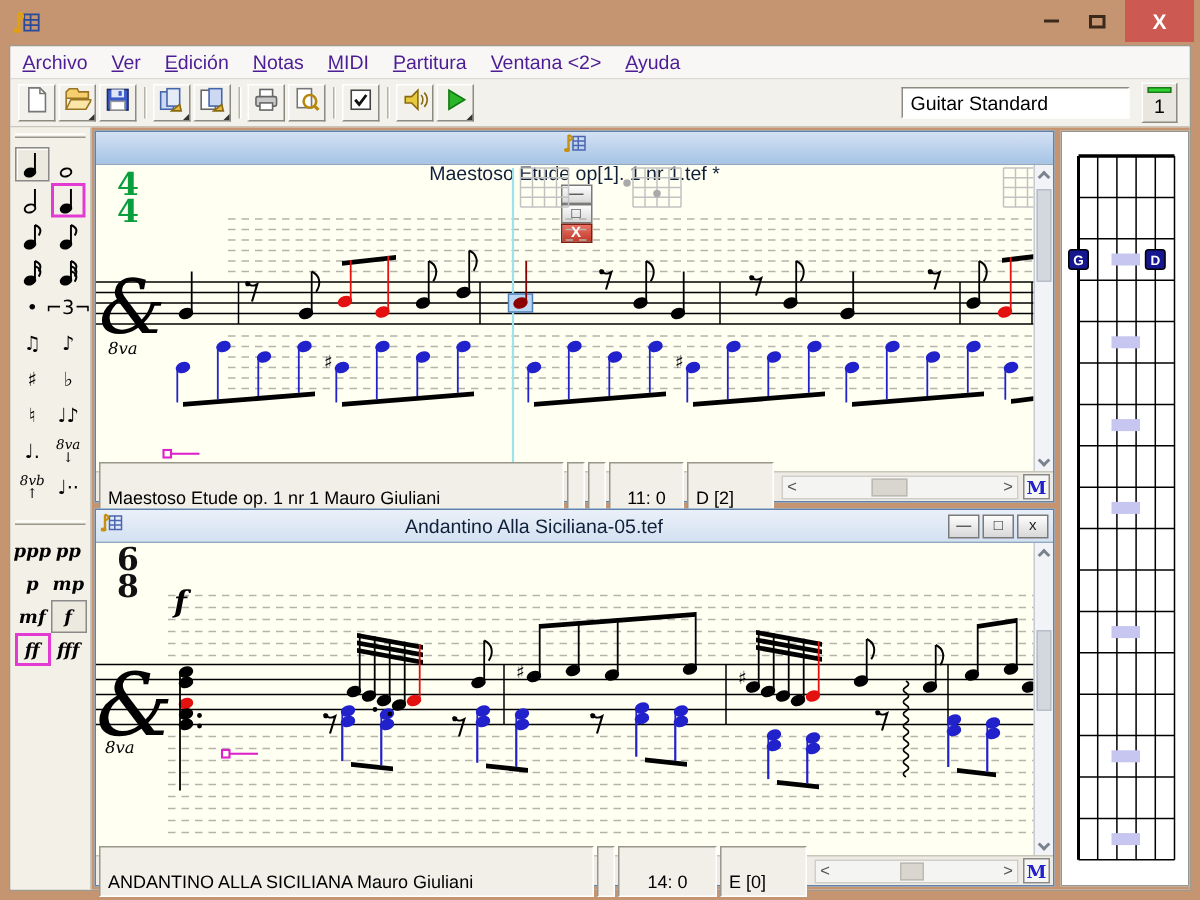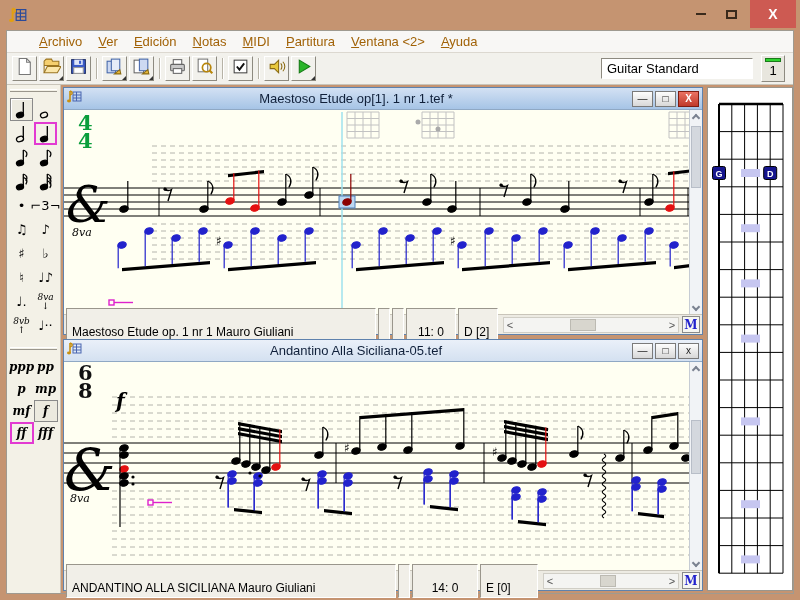--- a/index.html
+++ b/index.html
@@ -10,21 +10,21 @@
   .app-icon{position:absolute;left:9px;top:6px;width:18px;height:18px;}
   .app-title{position:absolute;left:0;right:0;top:5px;text-align:center;font-size:15px;color:#2e2015;}
   .cap-btn{position:absolute;top:0;height:28px;display:flex;align-items:center;justify-content:center;color:#3a2a1c;font-size:13px;cursor:default;}
   .cap-min{right:86px;width:26px;}
   .cap-min i{display:block;width:10px;height:2px;background:#3a2a1c;}
   .cap-max{right:56px;width:26px;}
   .cap-max i{display:block;width:11px;height:9px;border:2px solid #3a2a1c;}
   .cap-close{right:4px;width:46px;background:#cd5a52;color:#fff;font-weight:bold;font-size:14px;}
   
   .inner{position:absolute;left:6px;top:30px;right:6px;bottom:6px;background:#f2f1ec;border:1px solid #9f9a90;}
-  .menubar{position:absolute;left:0;top:0;right:0;height:22px;background:#f8f7f5;border-bottom:1px solid #dcd8d0;display:flex;align-items:center;padding-left:24px;font-size:13px;color:#a16207;}
+  .menubar{position:absolute;left:0;top:0;right:0;height:22px;background:#f8f7f5;border-bottom:1px solid #dcd8d0;display:flex;align-items:center;padding-left:0;font-size:13px;color:#4c1d95;}
   .menu-item{padding:2px 8px;cursor:default;}
   .menu-item u{text-decoration:underline;}
   .toolbar{position:absolute;left:0;top:22px;right:0;height:32px;background:#f2f1ec;border-bottom:1px solid #c9c5ba;display:flex;align-items:center;padding-left:4px;}
   .tbtn{position:relative;width:25px;height:25px;margin:0 1px;background:#f2f1ec;border:1px solid;border-color:#ffffff #8d8a80 #8d8a80 #ffffff;display:flex;align-items:center;justify-content:center;}
   .tbtn.corner:after{content:"";position:absolute;right:0;bottom:0;border-left:4px solid transparent;border-bottom:4px solid #333;}
   .tsep{width:1px;height:21px;background:#b6b2a6;margin:0 4px;box-shadow:1px 0 0 #fff;}
   .instrument-box{position:absolute;right:40px;top:5px;width:152px;height:21px;background:#fff;border:1px solid;border-color:#8d8a80 #ffffff #ffffff #8d8a80;font-size:13px;padding:2px 5px;color:#000;}
   .module-btn{position:absolute;right:8px;top:2px;width:24px;height:27px;background:#e8e6de;border:1px solid;border-color:#ffffff #8d8a80 #8d8a80 #ffffff;font-size:13px;text-align:center;}
   .module-btn .led{display:block;margin:2px auto 1px;width:16px;height:4px;background:#2fd32f;border:1px solid #1a7a1a;}
   
@@ -36,21 +36,21 @@
   .pal-cell.sel-mag{border:2px solid #e23ad2;}
   .pal-cell .tiny{font-size:9px;font-family:"DejaVu Serif",serif;font-style:italic;text-align:center;line-height:1;}
   .dyn{display:grid;grid-template-columns:24px 24px;grid-auto-rows:22px;justify-content:center;margin-top:4px;}
   .dyn-cell{display:flex;align-items:center;justify-content:center;font-family:"DejaVu Serif",serif;font-style:italic;font-weight:bold;font-size:12px;border:1px solid transparent;cursor:default;}
   .dyn-cell.sel-gray{border:1px solid #8a8a8a;background:#eceadf;}
   .dyn-cell.sel-mag{border:2px solid #e23ad2;}
   
   .mdi{position:absolute;left:54px;top:54px;right:0;bottom:0;background:#c59471;}
   .doc{position:absolute;border:1px solid #5f82ad;background:#fffff2;}
   .doc-title{position:absolute;left:0;top:0;right:0;height:22px;display:flex;align-items:center;padding:0 3px;border-bottom:1px solid #8fa8c4;}
-  .doc-title.active{background:linear-gradient(#d3e1f3,#a6c4e6);}
+  .doc-title.active{background:linear-gradient(#d3e1f3,#a6c4e6);flex-direction:column;}
   .doc-title.inactive{background:linear-gradient(#eaf0f9,#d4e1f1);}
   .doc-title .dt-text{flex:1;text-align:center;font-size:13px;color:#10203a;}
   .doc-btn{width:21px;height:16px;margin-left:2px;border:1px solid #7a7a7a;background:linear-gradient(#fdfdfd,#d8d8d8);display:flex;align-items:center;justify-content:center;font-size:10px;color:#222;}
   .doc-btn.close-active{background:linear-gradient(#ea7263,#c03a2b);border-color:#7e1d12;color:#fff;font-weight:bold;}
   .doc-body{position:absolute;left:0;top:22px;right:0;bottom:20px;overflow:hidden;}
   .music{position:absolute;left:0;top:0;}
   .vscroll{position:absolute;right:0;top:0;bottom:0;width:13px;background:#f1f3f6;border-left:1px solid #c6ccd4;}
   .vs-arrow{position:absolute;left:0;width:12px;height:12px;display:flex;align-items:center;justify-content:center;}
   .vs-arrow i{border:solid #7a8290;border-width:0 2px 2px 0;display:inline-block;padding:2px;}
   .vs-up i{transform:rotate(-135deg);margin-top:3px;}
@@ -451,21 +451,21 @@
               <div class="vs-arrow vs-dn" style="bottom:0;">
                 <i></i>
               </div>
             </div>
           </div>
           <div class="doc-status">
             <div class="st-panel" style="width:310px;">Maestoso Etude op. 1 nr 1  Mauro Giuliani</div>
             <div class="st-panel" style="width:10px;"></div>
             <div class="st-panel" style="width:10px;"></div>
             <div class="st-panel" style="width:50px;text-align:center;">11: 0</div>
-            <div class="st-panel" style="width:40px;">D [2]</div>
+            <div class="st-panel" style="width:58px;">D [2]</div>
             <div class="hscroll">
               <div class="hs-arrow" style="left:0;">&lt;</div>
               <div class="hs-thumb" style="left:38%;width:15%;"></div>
               <div class="hs-arrow" style="right:0;">&gt;</div>
             </div>
             <div class="m-btn">M</div>
           </div>
         </div>
         <div class="doc" style="left: 2px; top: 254px; width: 640px; height: 252px;">
           <div class="doc-title inactive">

